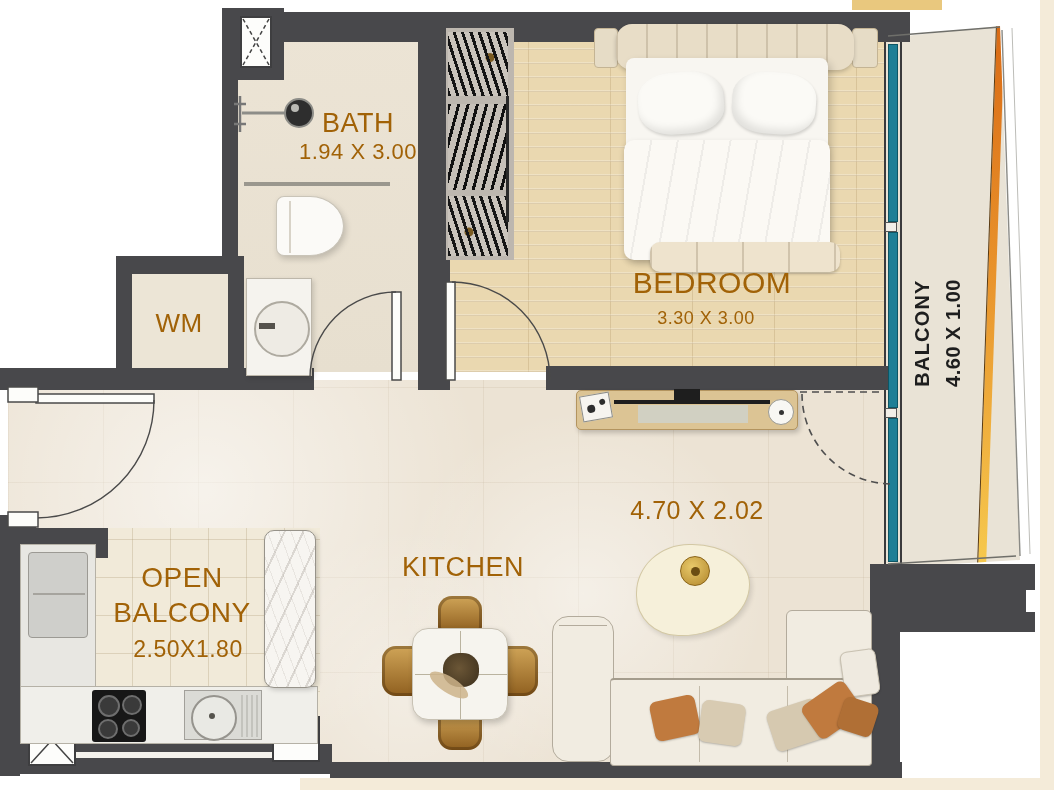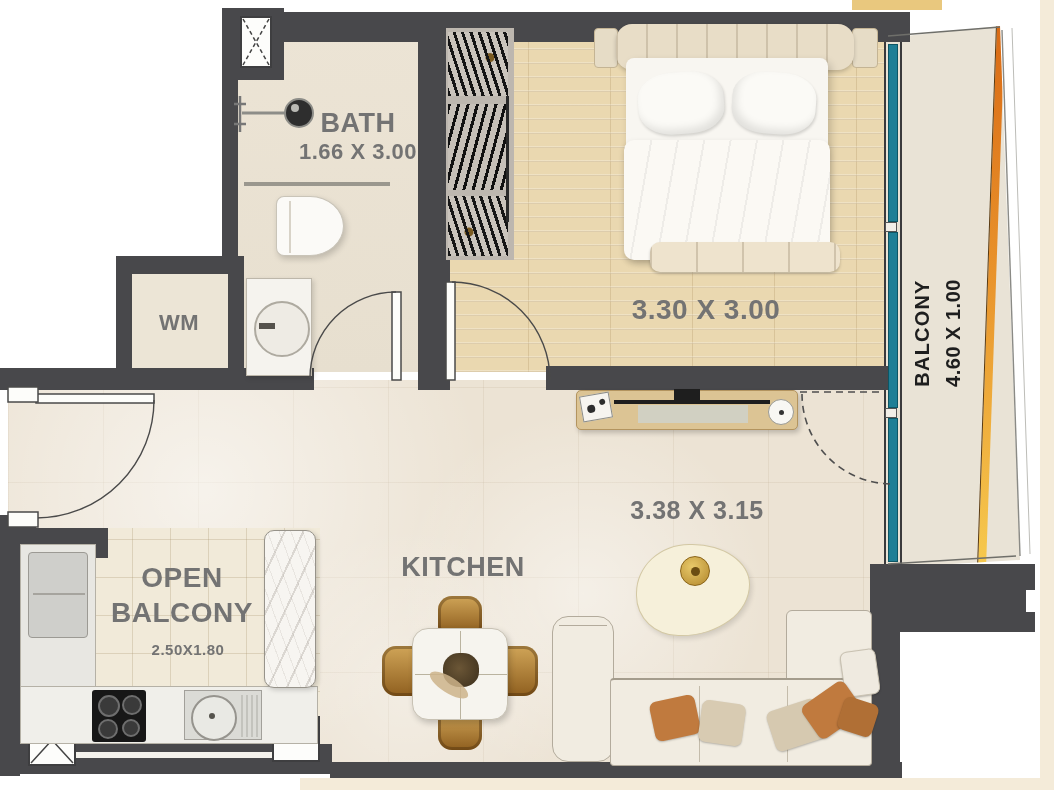--- a/index.html
+++ b/index.html
@@ -1,19 +1,19 @@
 <!DOCTYPE html>
 <html><head>
 <meta charset="utf-8">
 <style>
   html,body{margin:0;padding:0;background:#ffffff;font-family:"Liberation Sans",sans-serif;}
   #stage{position:relative;width:1054px;height:790px;overflow:hidden;background:#fff;}
   .abs{position:absolute;}
   .wall{position:absolute;background:#48484b;}
-  .lbl{position:absolute;transform:translate(-50%,-50%);font-weight:700;color:#737373;
+  .lbl{position:absolute;transform:translate(-50%,-50%);font-weight:400;color:#a16207;
        text-align:center;white-space:nowrap;letter-spacing:.5px;}
   .floor-living{background:#ece3d4;
      background-image:
        radial-gradient(circle at 22% 28%, rgba(255,255,255,.55), transparent 38%),
        radial-gradient(circle at 65% 55%, rgba(255,255,255,.45), transparent 30%),
        radial-gradient(circle at 45% 80%, rgba(255,255,255,.35), transparent 28%),
        repeating-linear-gradient(0deg, rgba(178,158,128,.16) 0 1px, transparent 1px 95px),
        repeating-linear-gradient(90deg, rgba(178,158,128,.16) 0 1px, transparent 1px 95px);}
   .floor-bath{background:linear-gradient(180deg,#ece4d5,#e7dfcf);}
   .floor-wood{background:#ead8b0;
@@ -211,33 +211,34 @@
     <line x1="1012" y1="28" x2="1030" y2="554" stroke="#bdbdb8" stroke-width="1"></line>
     <line x1="888" y1="36" x2="1000" y2="27" stroke="#6f6f6a" stroke-width="1.4"></line>
     <line x1="888" y1="564" x2="1016" y2="556" stroke="#6f6f6a" stroke-width="1.4"></line>
   </svg>
 
   <div class="abs" style="left:852px;top:0px;width:90px;height:10px;background:#e9c87e;"></div>
   <div class="abs" style="left:1040px;top:0px;width:14px;height:790px;background:#f4ebd9;"></div>
   <div class="abs" style="left:300px;top:778px;width:754px;height:12px;background:#f4ebd9;"></div>
 
   <div class="lbl" style="left:358px;top:123px;font-size:27px;">BATH</div>
-  <div class="lbl" style="left:358px;top:152px;font-size:22px;">1.66 X 3.00</div>
-
-  <div class="lbl" style="left:706px;top:310px;font-size:28px;">3.30 X 3.00</div>
-
-  <div class="lbl" style="left:697px;top:510px;font-size:25px;">3.38 X 3.15</div>
+  <div class="lbl" style="left:358px;top:152px;font-size:22px;">1.94 X 3.00</div>
+
+  <div class="lbl" style="left:712px;top:283px;font-size:30px;">BEDROOM</div>
+  <div class="lbl" style="left:706px;top:318px;font-size:18px;">3.30 X 3.00</div>
+
+  <div class="lbl" style="left:697px;top:510px;font-size:25px;">4.70 X 2.02</div>
 
   <div class="lbl" style="left:463px;top:567px;font-size:27px;">KITCHEN</div>
 
   <div class="lbl" style="left:182px;top:578px;font-size:28px;">OPEN</div>
   <div class="lbl" style="left:182px;top:613px;font-size:28px;">BALCONY</div>
-  <div class="lbl" style="left:188px;top:649px;font-size:15px;">2.50X1.80</div>
-
-  <div class="lbl" style="left:179px;top:323px;font-size:22px;">WM</div>
+  <div class="lbl" style="left:188px;top:649px;font-size:23px;">2.50X1.80</div>
+
+  <div class="lbl" style="left:179px;top:323px;font-size:26px;">WM</div>
 
   <div class="abs" style="left:868px;top:238px;width:140px;height:190px;display:flex;align-items:center;justify-content:center;">
     <div style="transform:rotate(-90deg);text-align:center;font-weight:600;color:#1e1e1e;white-space:nowrap;line-height:1.55;font-size:20px;letter-spacing:1.2px;">
       <span style="display:block;">BALCONY</span>
       <span style="display:block;letter-spacing:.5px;">4.60 X 1.00</span>
     </div>
   </div>
 
 </div>
 

